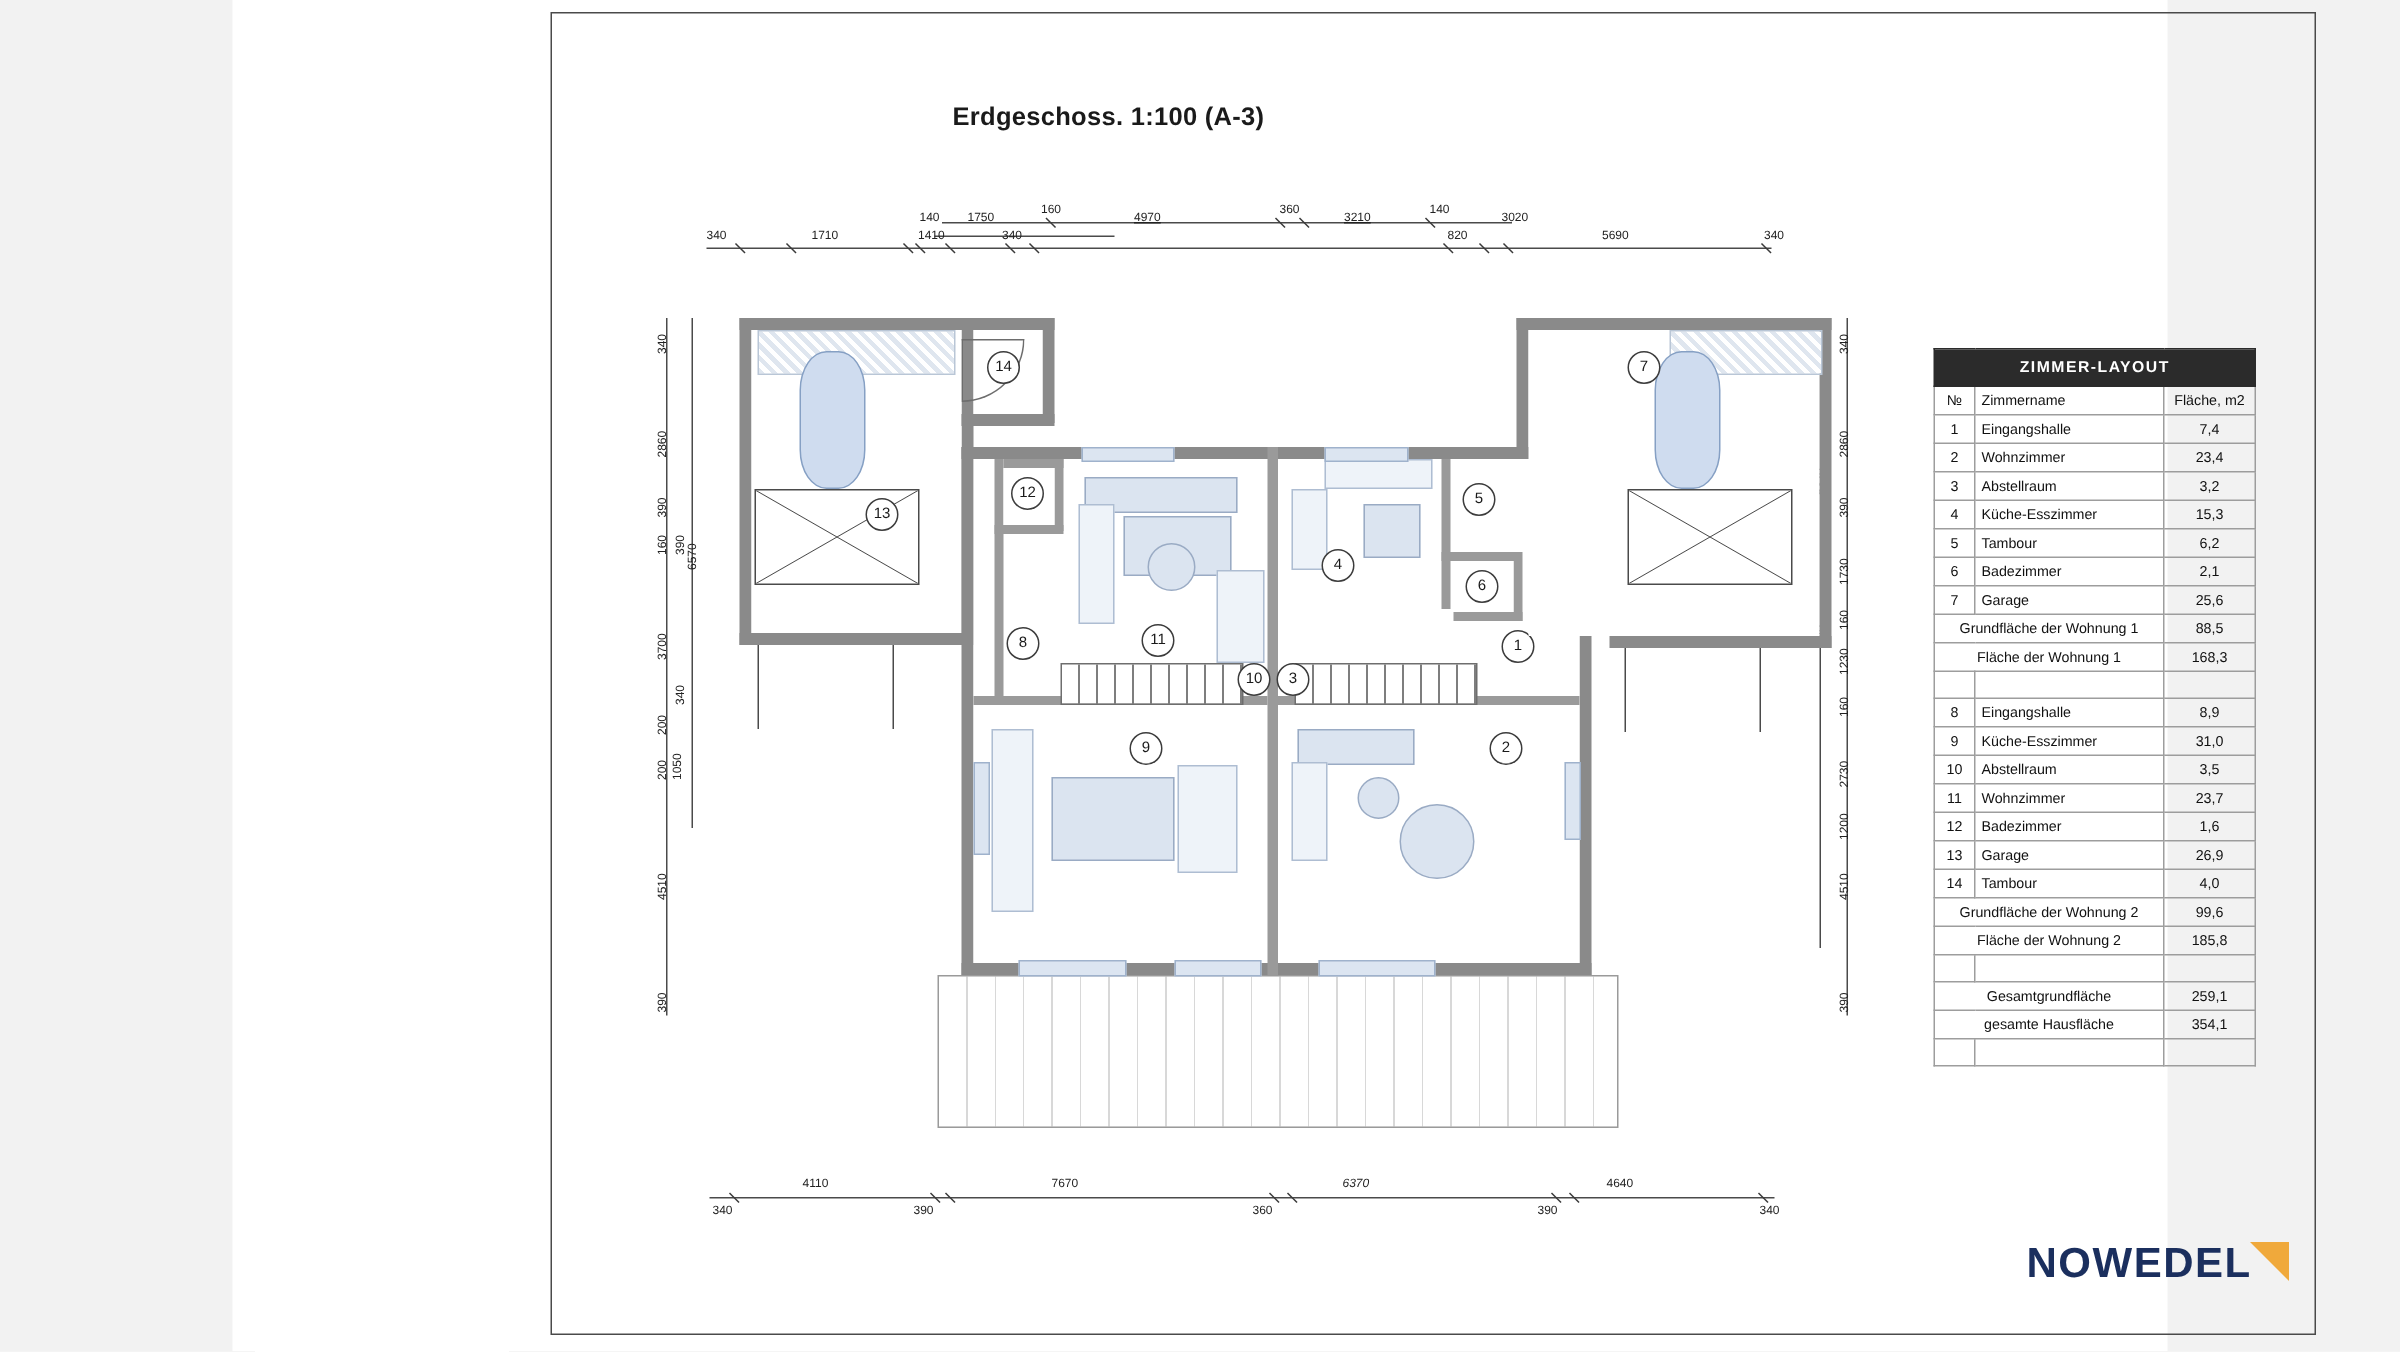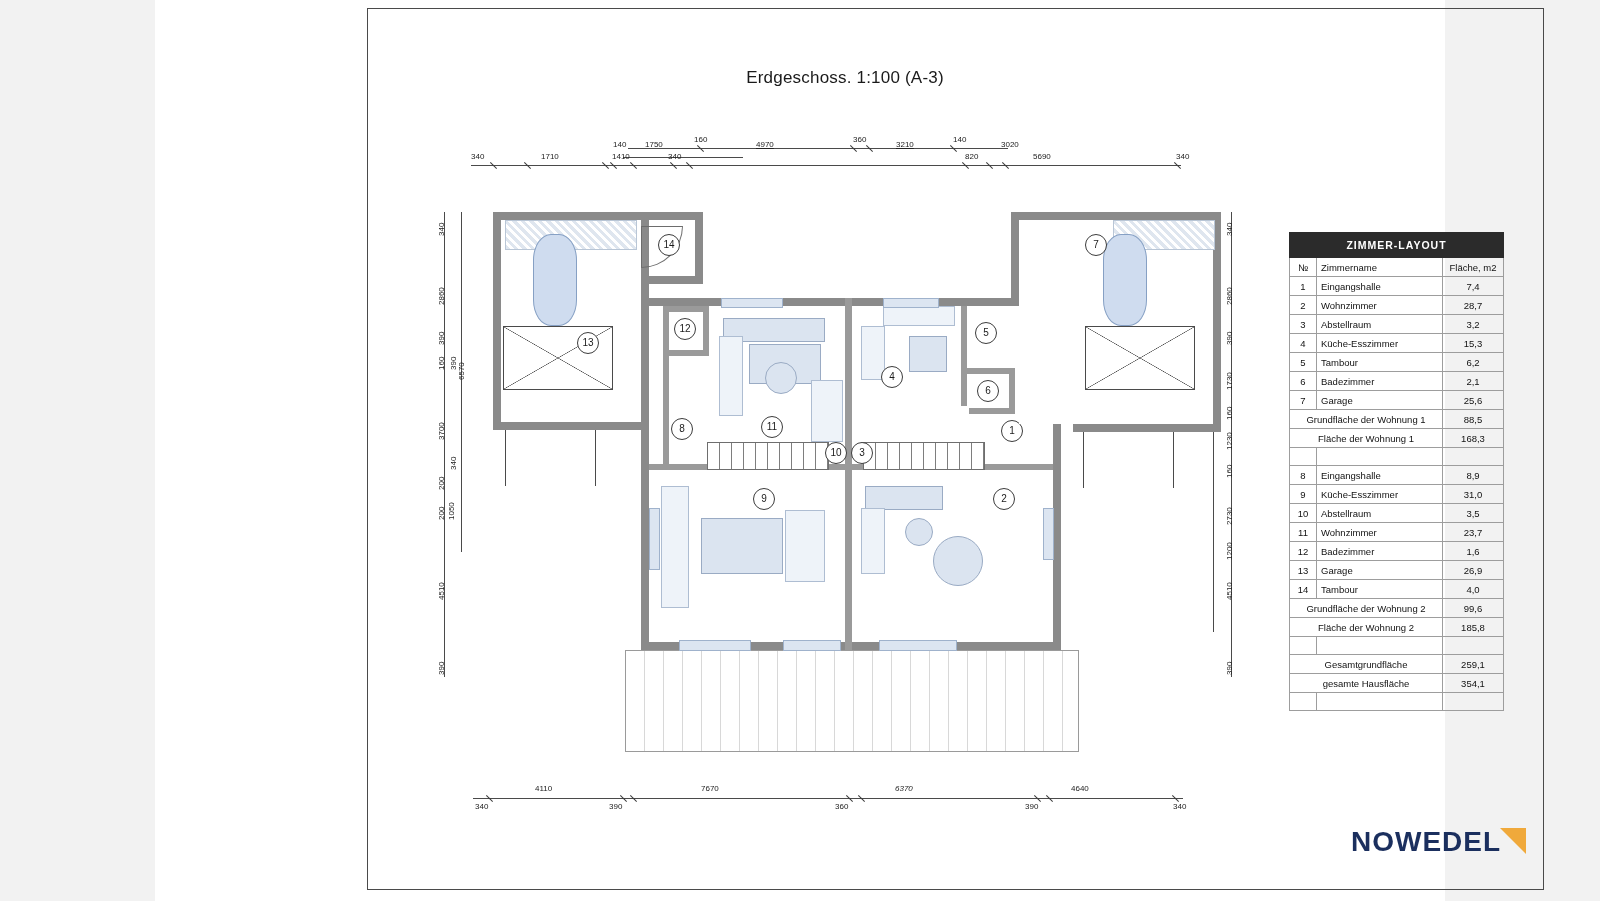--- a/index.html
+++ b/index.html
@@ -1,20 +1,20 @@
 <!DOCTYPE html>
 <html><head>
 <meta charset="utf-8">
 <style>
   html,body{margin:0;padding:0;background:#f2f2f2;}
   body{font-family:"Liberation Sans", sans-serif;}
   .page{position:relative;width:1600px;height:901px;background:#f2f2f2;overflow:hidden;}
   .sheet{position:absolute;left:155px;top:0;width:1290px;height:901px;background:#ffffff;}
   .sheet-border{position:absolute;left:212px;top:8px;width:1175px;height:880px;border:1.5px solid #4a4a4a;}
-  .title{position:absolute;left:480px;top:68px;width:420px;text-align:center;font-size:17px;color:#1a1a1a;letter-spacing:0.2px;}
+  .title{position:absolute;left:480px;top:68px;width:420px;text-align:left;font-size:17px;color:#1a1a1a;letter-spacing:0.2px;font-weight:bold;}
 
   
   .plan{position:absolute;left:258px;top:130px;width:820px;height:690px;}
 
   
   .wall{position:absolute;background:#8a8a8a;}
   .wall-in{position:absolute;background:#9a9a9a;}
   .room{position:absolute;background:#ffffff;}
   .hatch{position:absolute;background:repeating-linear-gradient(45deg,#dfe6ef 0 3px,#ffffff 3px 6px);border:1px solid #b9c6d6;}
   .glass{position:absolute;background:#dce5f1;border:1px solid #9fb2cc;}
@@ -71,21 +71,21 @@
       <div class="dimtxt" style="left:199px;top:22px;">1410</div>
       <div class="dimtxt" style="left:232px;top:10px;">1750</div>
       <div class="dimtxt" style="left:255px;top:22px;">340</div>
       <div class="dimtxt" style="left:281px;top:5px;">160</div>
       <div class="dimtxt" style="left:343px;top:10px;text-decoration:underline;">4970</div>
       <div class="dimtxt" style="left:440px;top:5px;">360</div>
       <div class="dimtxt" style="left:483px;top:10px;text-decoration:underline;">3210</div>
       <div class="dimtxt" style="left:540px;top:5px;">140</div>
       <div class="dimtxt" style="left:552px;top:22px;">820</div>
       <div class="dimtxt" style="left:588px;top:10px;">3020</div>
-      <div class="dimtxt" style="left:620px;top:22px;">5690</div>
+      <div class="dimtxt" style="left:655px;top:22px;">5690</div>
       <div class="dimtxt" style="left:763px;top:22px;">340</div>
 
       <div class="tick" style="left:76px;top:35px;"></div>
       <div class="tick" style="left:110px;top:35px;"></div>
       <div class="tick" style="left:188px;top:35px;"></div>
       <div class="tick" style="left:196px;top:35px;"></div>
       <div class="tick" style="left:216px;top:35px;"></div>
       <div class="tick" style="left:256px;top:35px;"></div>
       <div class="tick" style="left:272px;top:35px;"></div>
       <div class="tick" style="left:283px;top:18px;"></div>
@@ -267,21 +267,21 @@
         </thead>
         <tbody>
           <tr>
             <td class="num">1</td>
             <td class="nam">Eingangshalle</td>
             <td class="area">7,4</td>
           </tr>
           <tr>
             <td class="num">2</td>
             <td class="nam">Wohnzimmer</td>
-            <td class="area">28,7</td>
+            <td class="area">23,4</td>
           </tr>
           <tr>
             <td class="num">3</td>
             <td class="nam">Abstellraum</td>
             <td class="area">3,2</td>
           </tr>
           <tr>
             <td class="num">4</td>
             <td class="nam">Küche-Esszimmer</td>
             <td class="area">15,3</td>

